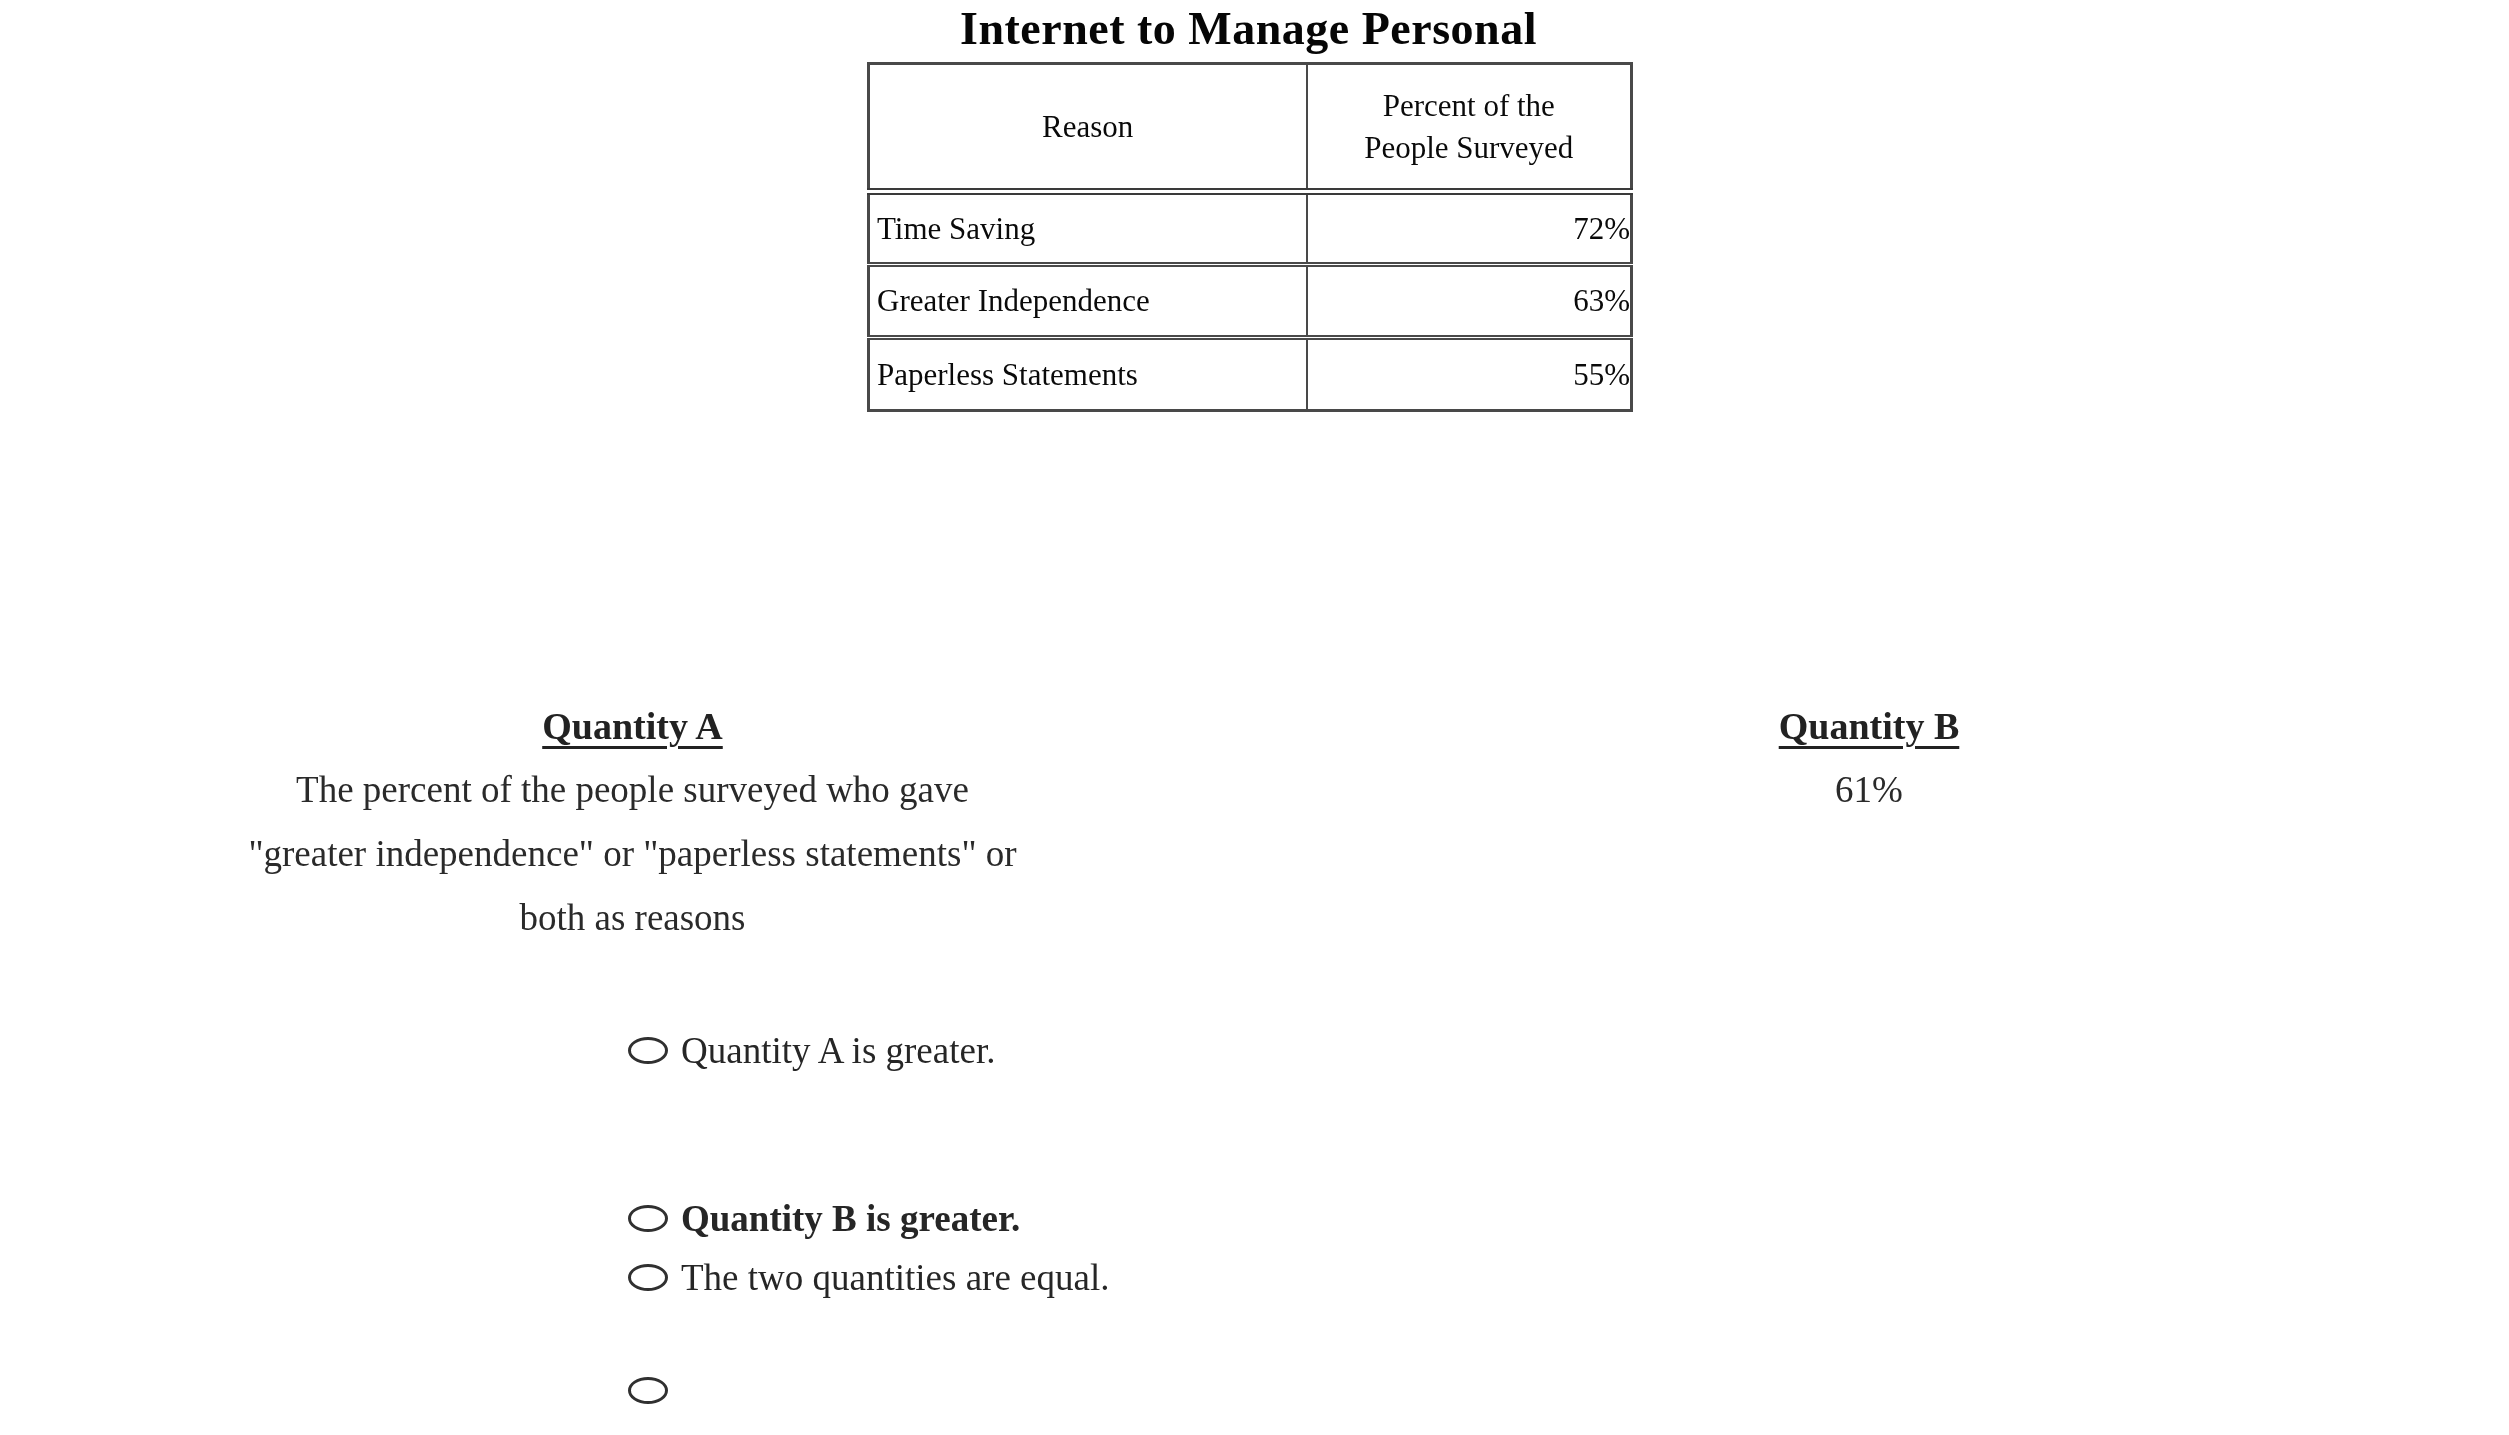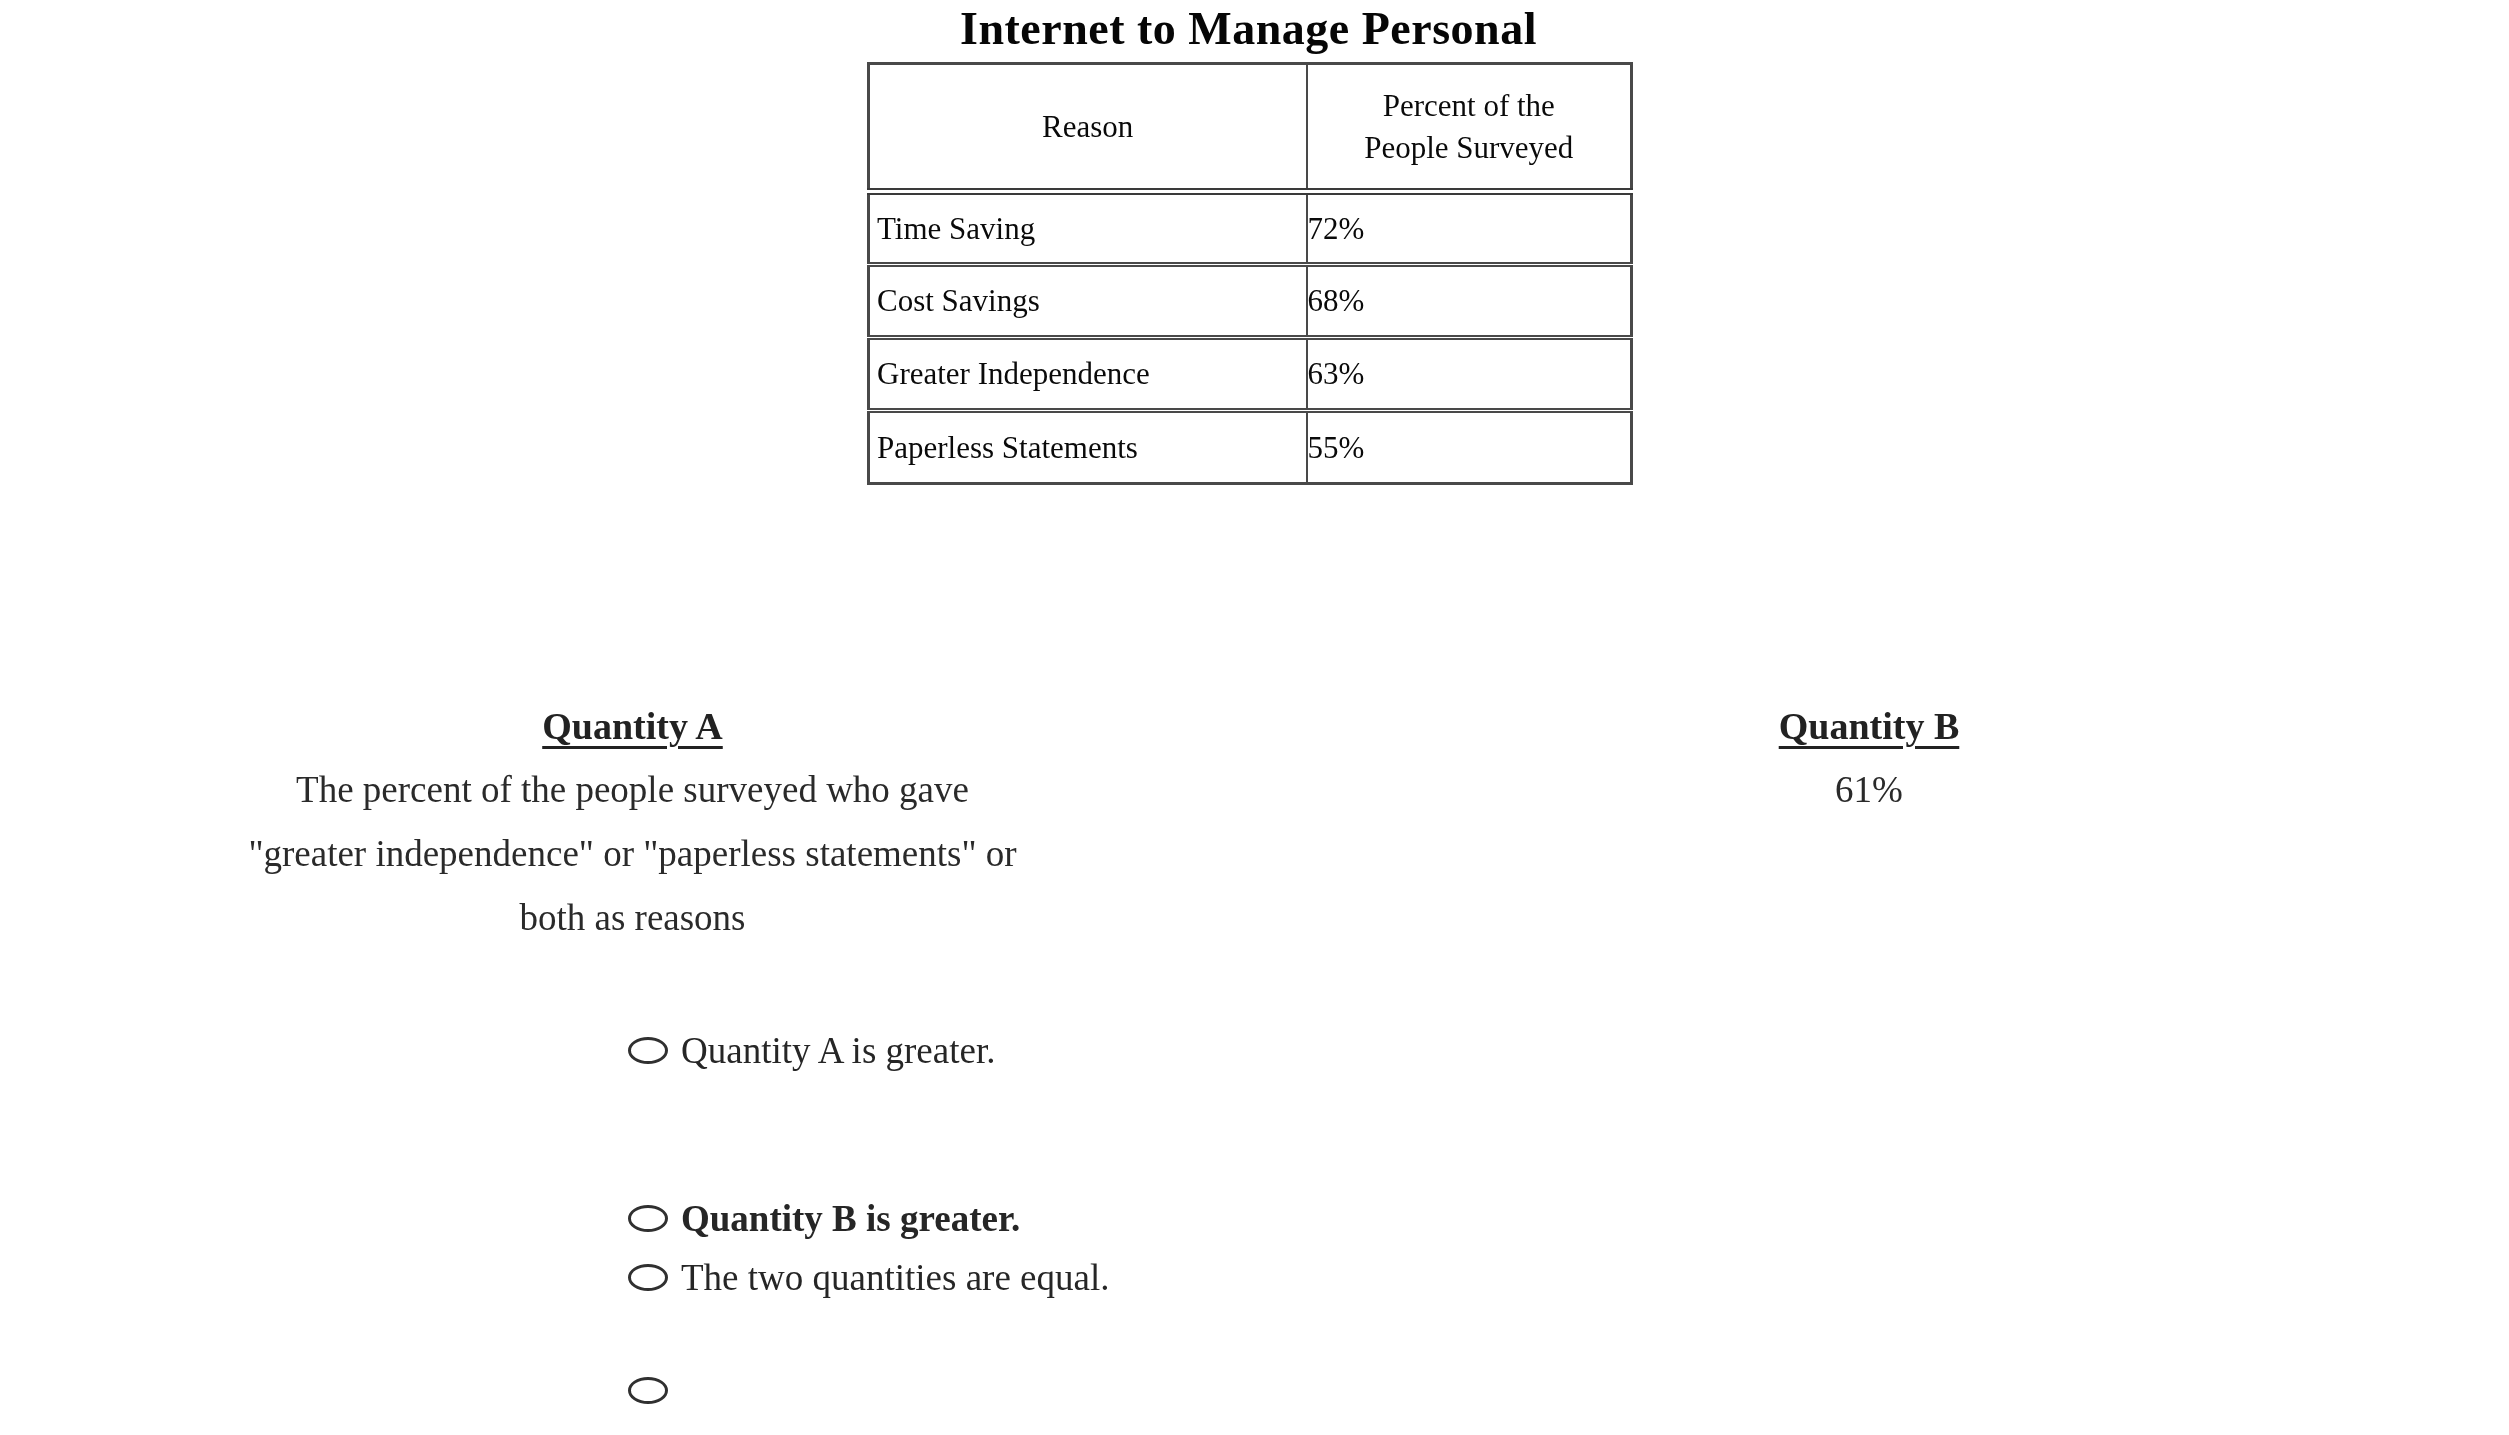--- a/index.html
+++ b/index.html
@@ -47,21 +47,21 @@
     border-bottom: 7px double #3d3d3d;
     line-height: 1.35;
   }
   table.data-table td {
     height: 73px;
     vertical-align: middle;
     border: 2px solid #4c4c4c;
     border-top: 5px double #4c4c4c;
   }
   td.cell-reason { text-align: left; padding-left: 7px; }
-  td.cell-pct    { text-align: left; }
+  td.cell-pct    { text-align: right; }
 
   
   .quantity-col {
     position: absolute;
     top: 694px;
     text-align: center;
     font-size: 37px;
     line-height: 64px;
     color: #2a2a2a;
   }
@@ -119,24 +119,20 @@
       <th>Percent of the
 People Surveyed</th>
     </tr>
   </thead>
   <tbody>
     <tr>
       <td class="cell-reason">Time Saving</td>
       <td class="cell-pct">72%</td>
     </tr>
     <tr>
-      <td class="cell-reason">Cost Savings</td>
-      <td class="cell-pct">68%</td>
-    </tr>
-    <tr>
       <td class="cell-reason">Greater Independence</td>
       <td class="cell-pct">63%</td>
     </tr>
     <tr>
       <td class="cell-reason">Paperless Statements</td>
       <td class="cell-pct">55%</td>
     </tr>
   </tbody>
 </table>
 

